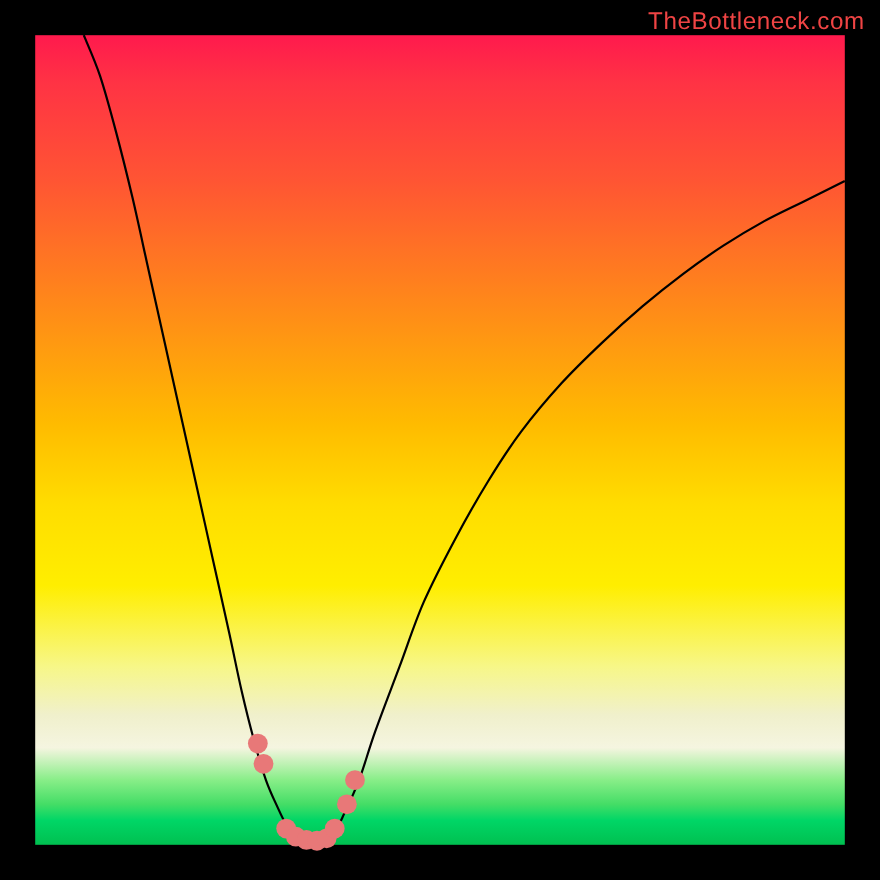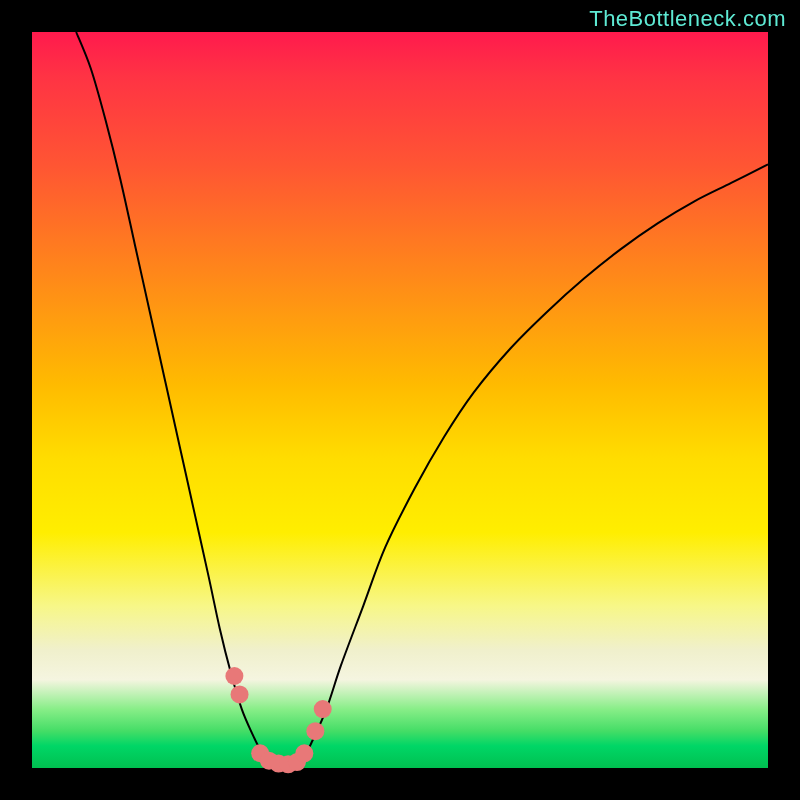--- a/index.html
+++ b/index.html
@@ -34,21 +34,21 @@
       #00d666 97%,
       #00c050 100%
     );
   }
   .watermark {
     position: absolute;
     top: 6px;
     right: 14px;
     font-family: Arial, Helvetica, sans-serif;
     font-size: 22px;
-    color: #5eead4;
+    color: #ef4444;
     font-weight: 500;
     letter-spacing: 0.5px;
   }
   svg {
     position: absolute;
     left: 0;
     top: 0;
   }
 </style>
 </head>

